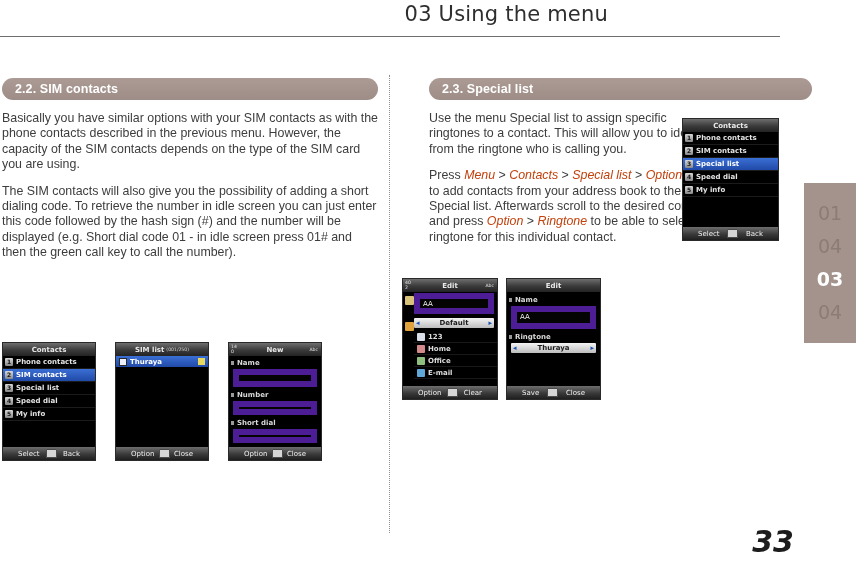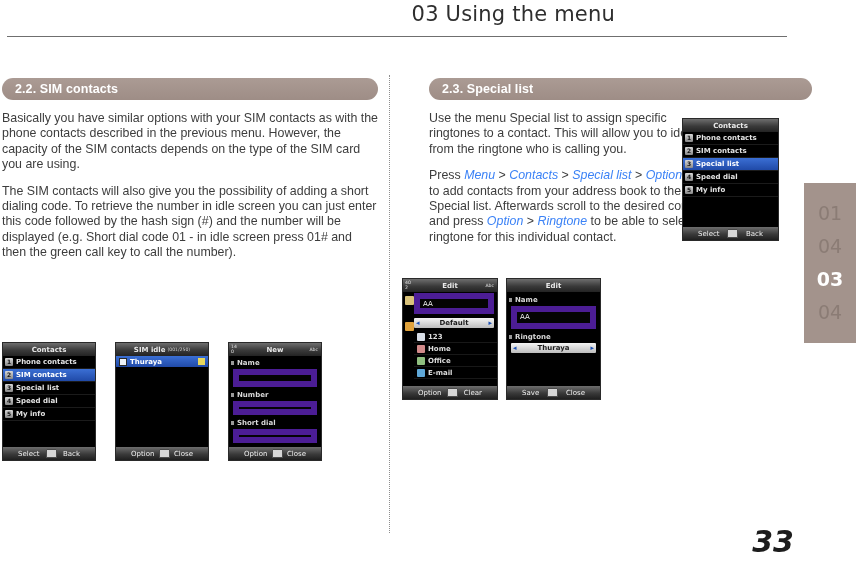--- a/index.html
+++ b/index.html
@@ -15,21 +15,20 @@
     font-family: "Liberation Sans", sans-serif;
     color: #3b3b3b;
   }
 
   
   #page-header {
     position: absolute;
     left: 0; top: 0;
     width: 684px;
     height: 40px;
-    margin-left: 7px;
   }
   #page-header .title {
     position: absolute;
     right: 76px;
     top: 2px;
     font-size: 21px;
     font-weight: 400;
     letter-spacing: 0.2px;
     color: #2e2e2e;
     font-family: "DejaVu Sans", sans-serif;
@@ -115,21 +114,21 @@
     letter-spacing: 0.1px;
   }
 
   .body-text {
     font-size: 12.4px;
     line-height: 15.4px;
     color: #3d3d3d;
     margin-top: 11px;
     text-align: left;
   }
-  .kw { color: #3b82f6; font-style: italic; }
+  .kw { color: #c2410c; font-style: italic; }
   .sep { color: #3d3d3d; font-style: normal; }
 
   
   .shot {
     position: absolute;
     background: #000000;
     border: 1px solid #2a2a2a;
     box-sizing: border-box;
     font-family: "DejaVu Sans", sans-serif;
     overflow: hidden;
@@ -369,21 +368,21 @@
   </div>
   <div class="softbar">
     <span>Select</span>
     <span class="mid"></span>
     <span>Back</span>
   </div>
 </div>
 
 <div class="shot" style="left:115px; top:342px; width:94px; height:119px;">
   <div class="titlebar">
-    <span>SIM idle</span>
+    <span>SIM list</span>
     <span class="sub">(001/250)</span>
   </div>
   <div class="body" style="height:92px;">
     <div class="simrow">
       <span class="lft">
         <span class="chk"></span>
         <span>Thuraya</span>
       </span>
       <span class="tag"></span>
     </div>

